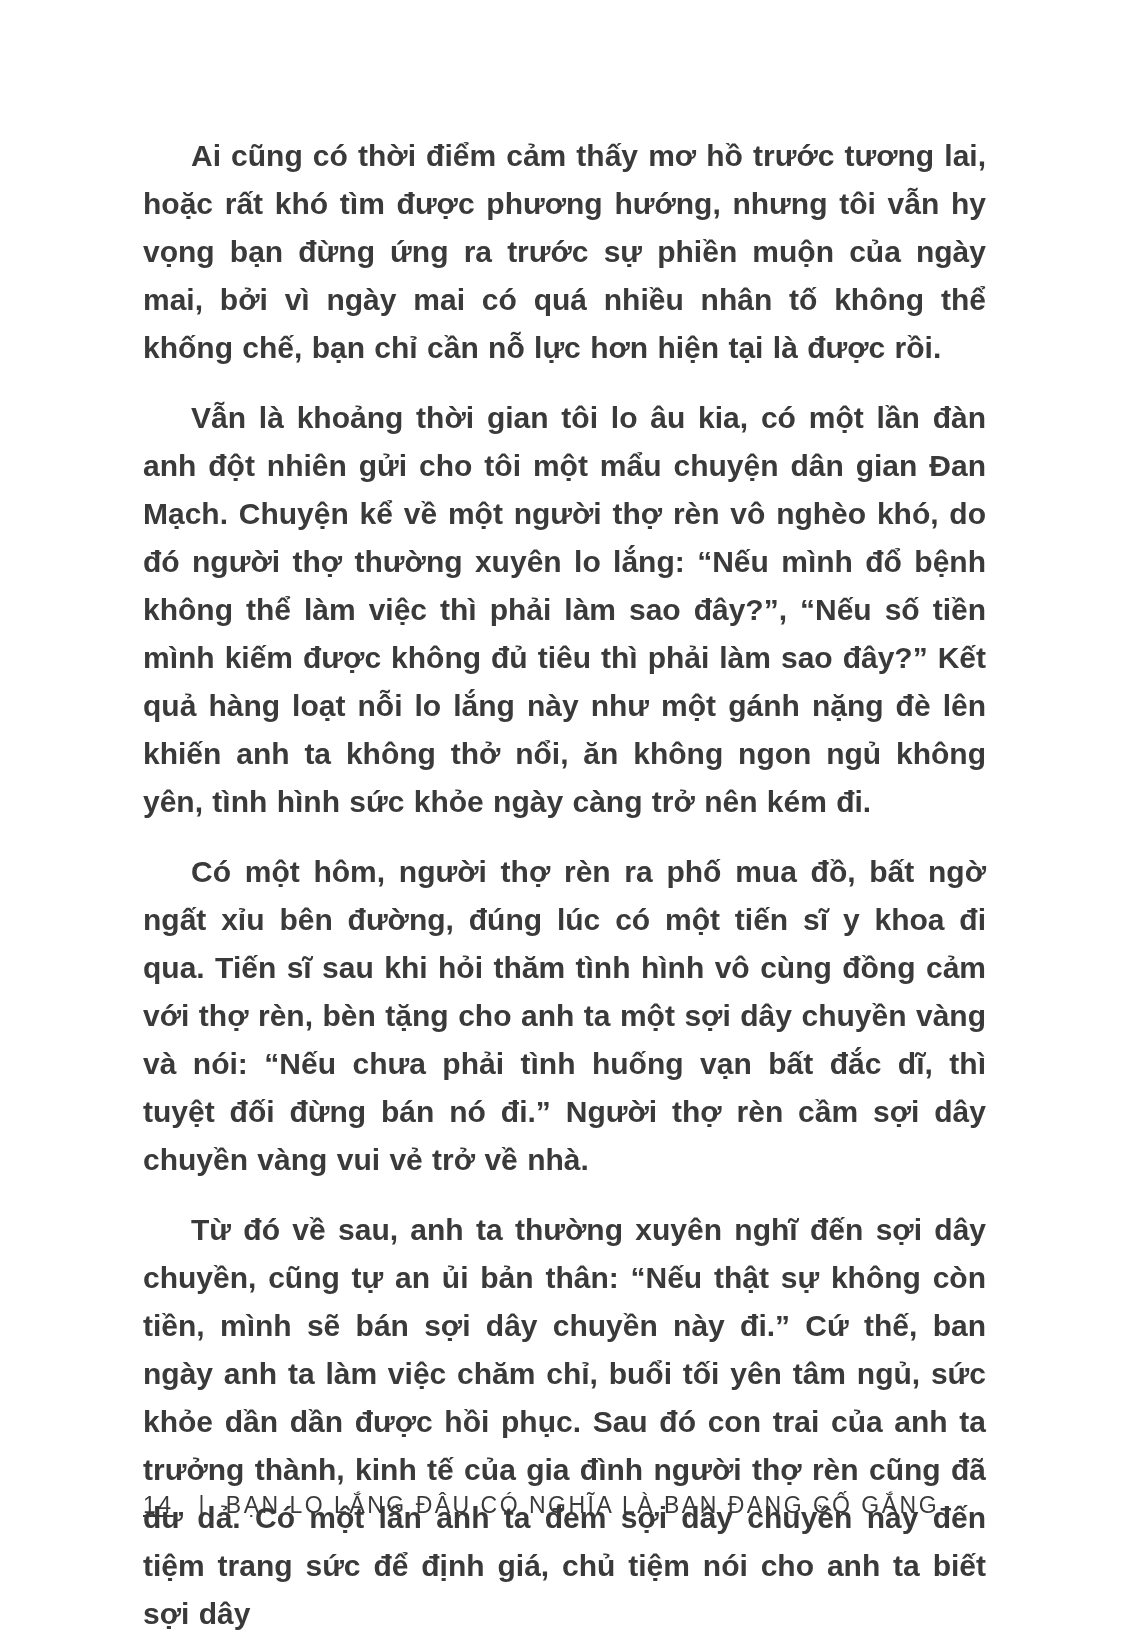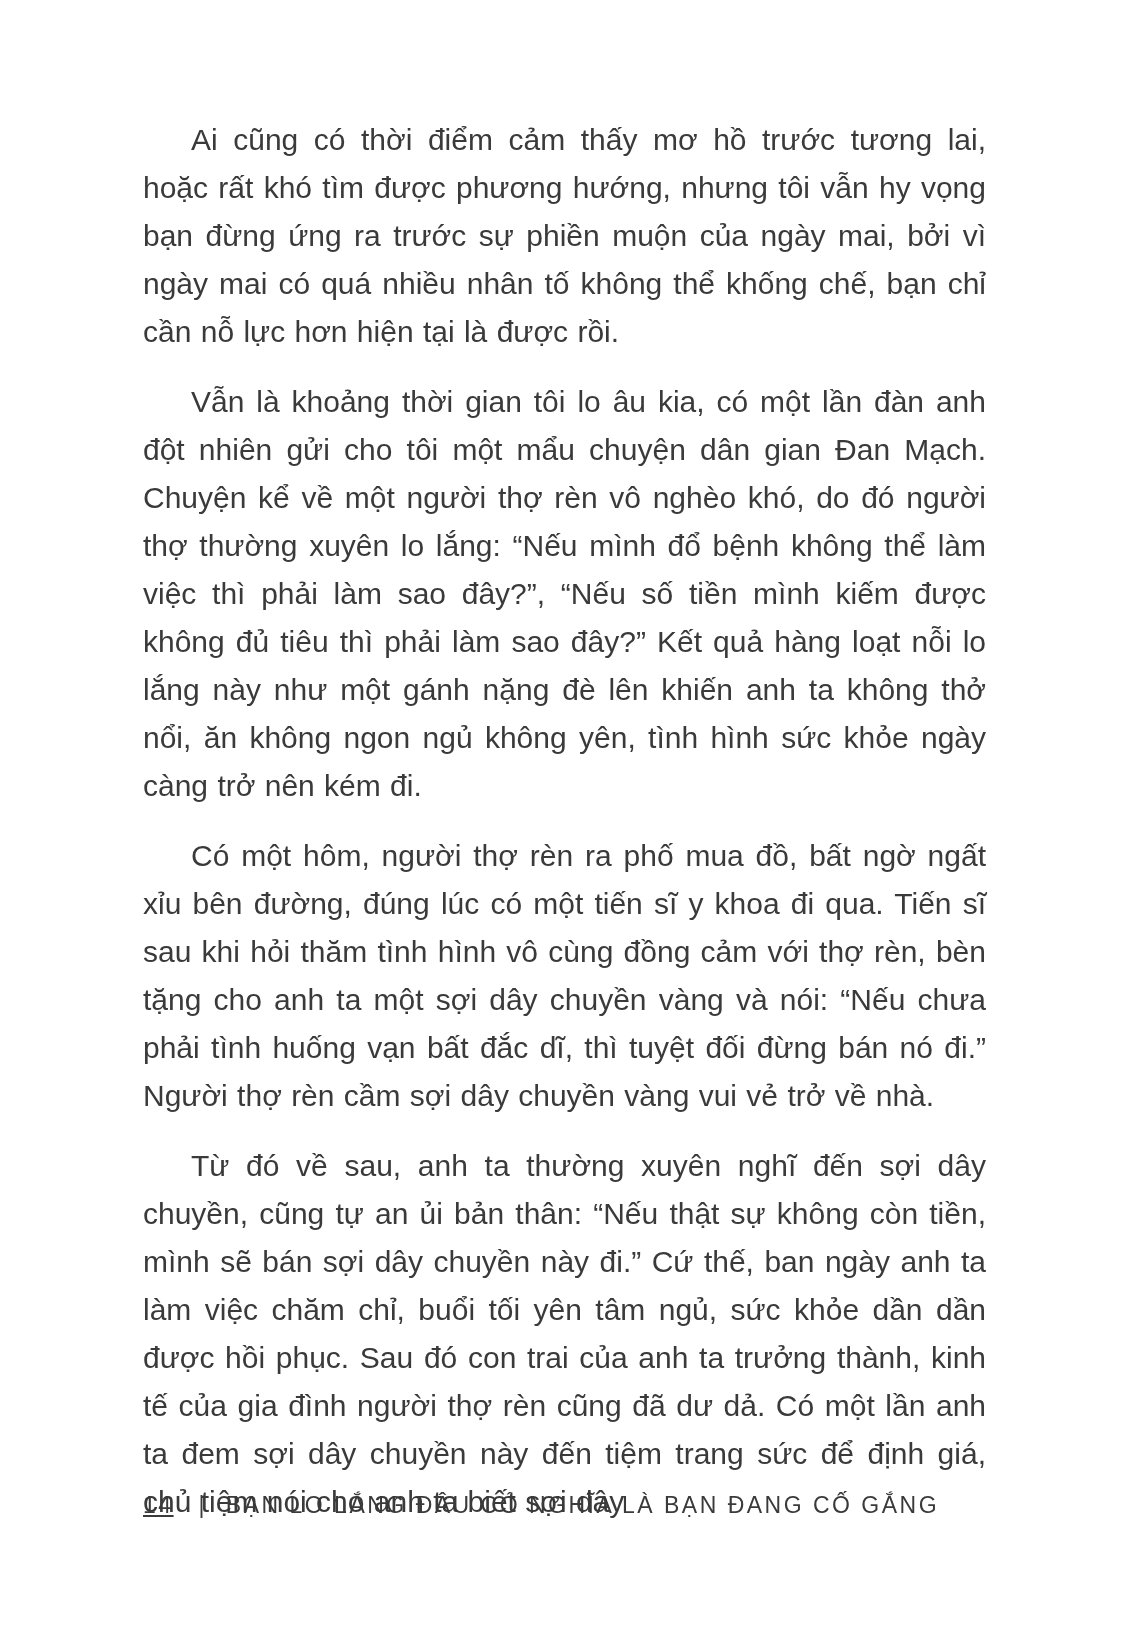--- a/index.html
+++ b/index.html
@@ -20,23 +20,24 @@
     left: 143px;
     top: 116px;
     width: 843px;
     color: #3a3a3a;
     font-size: 30px;
     line-height: 48px;
     text-align: justify;
     text-justify: inter-word;
   }
   .para {
-    margin: 0 0 22px 0;
+    margin: 16px 0 22px 0;
     text-indent: 48px;
     word-spacing: 1px;
+    font-weight: bold;
   }
   .footer {
     position: absolute;
     left: 143px;
     top: 1492px;
     color: #3a3a3a;
     font-size: 23px;
     letter-spacing: 2.5px;
     white-space: nowrap;
   }

